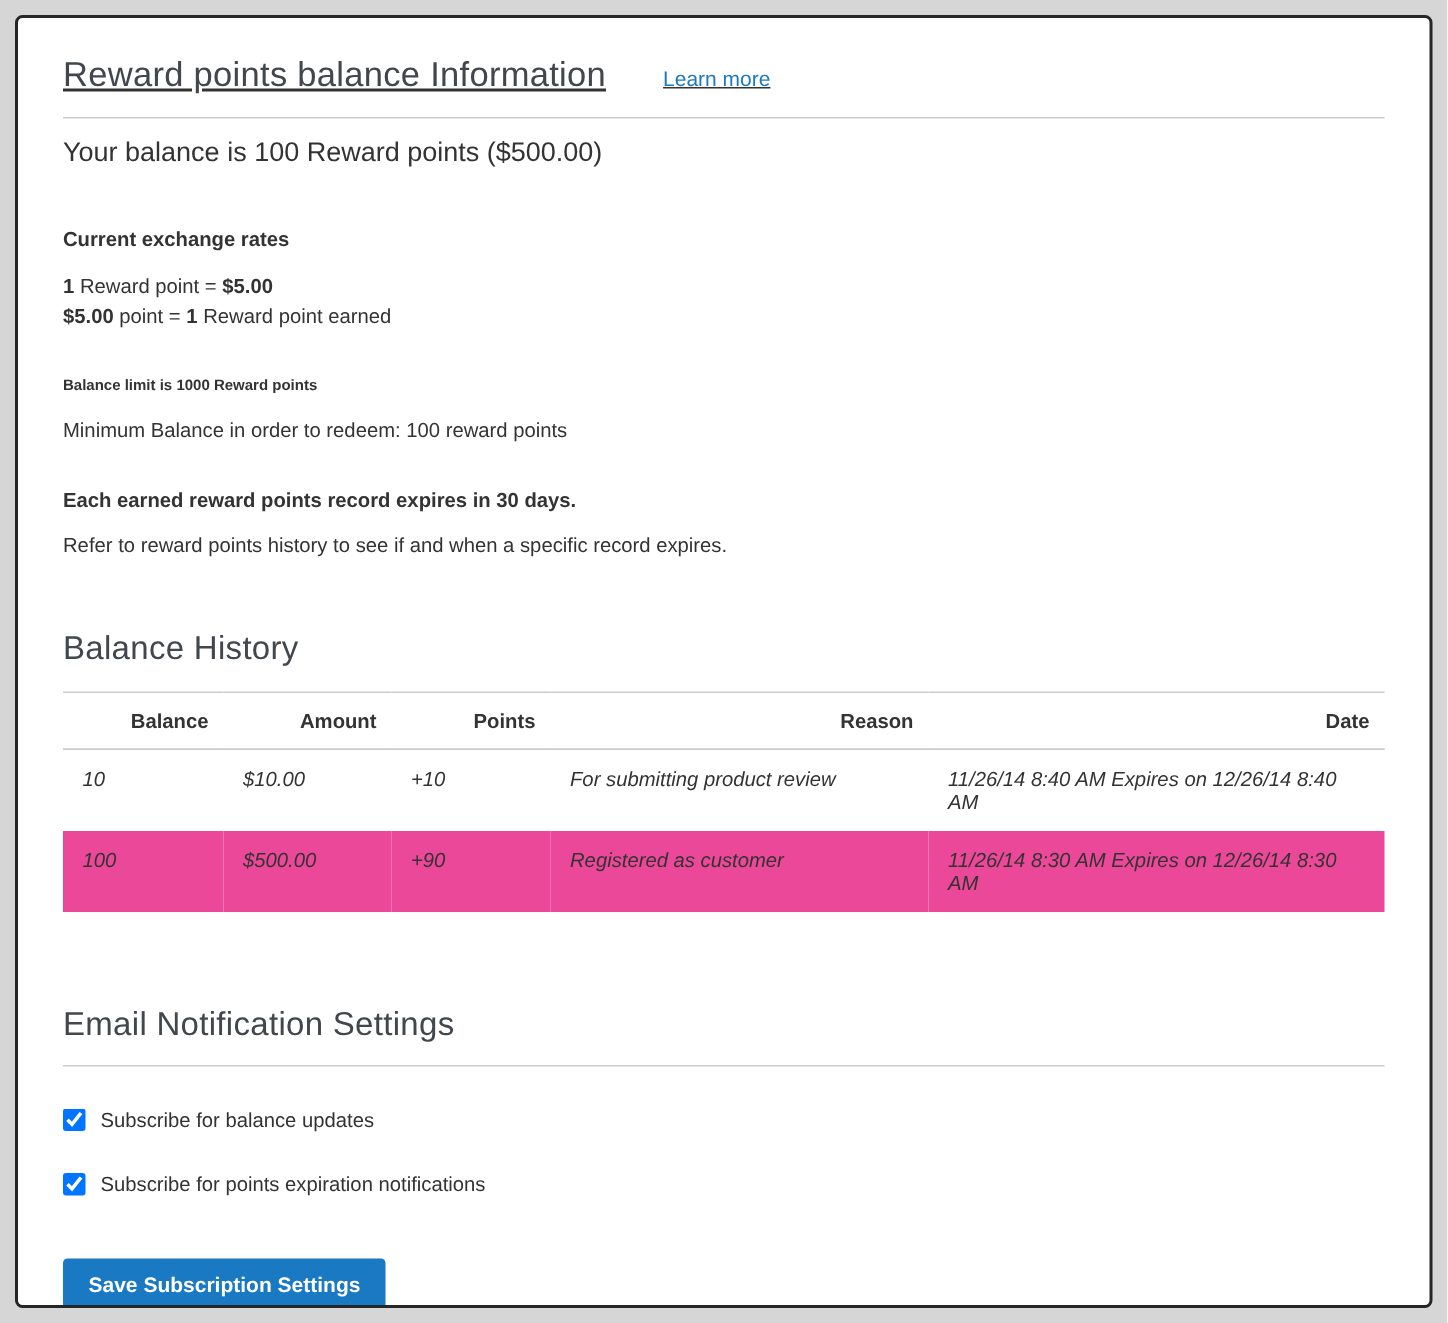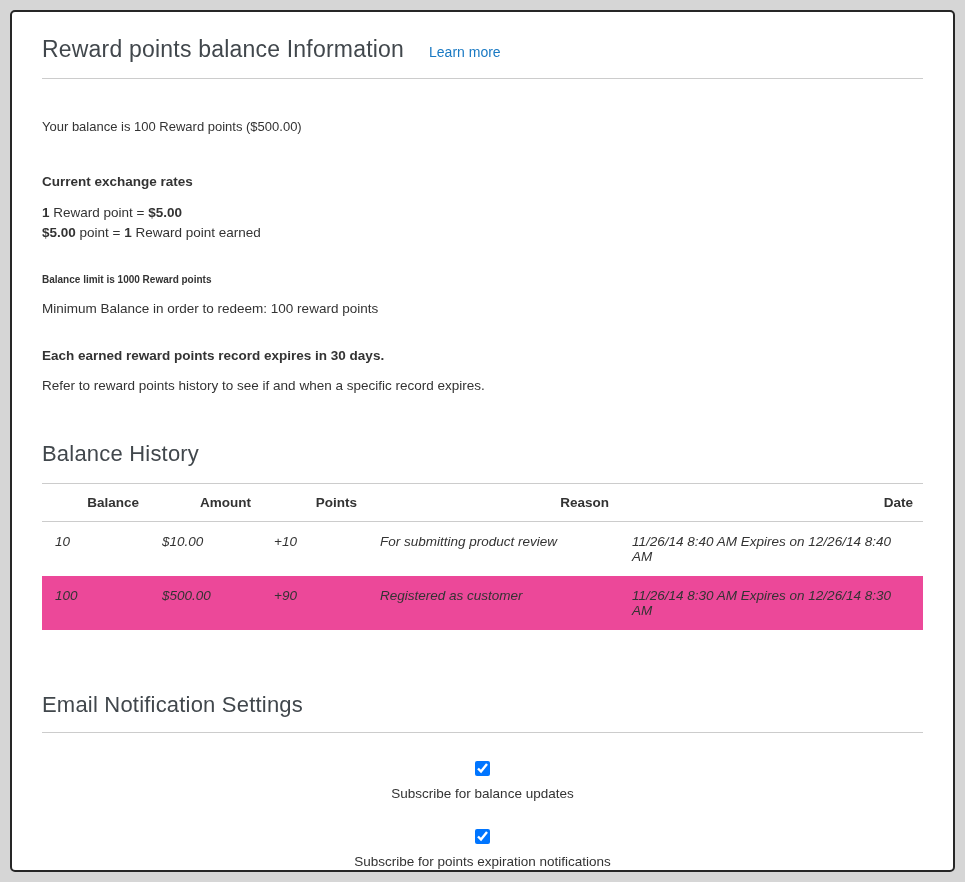--- a/index.html
+++ b/index.html
@@ -21,41 +21,42 @@
     border: 2px solid #262626;
     border-radius: 5px;
     padding: 0 30px;
     overflow: hidden;
   }
 
   
   .page-header {
     display: flex;
     align-items: baseline;
-    gap: 25px;
+    gap: 38px;
     padding: 24px 0 15px 0;
     border-bottom: 1px solid #cccccc;
+    text-decoration: underline;
   }
   .page-title {
     font-size: 23px;
     font-weight: 300;
     color: #41474c;
     letter-spacing: 0.2px;
   }
   .learn-more {
     font-size: 14px;
     color: #1979c3;
     text-decoration: none;
     cursor: pointer;
   }
 
   
   .balance-summary {
-    margin-top: 40px;
-    font-size: 13px;
+    margin-top: 12px;
+    font-size: 18px;
     color: #333333;
   }
   .bold { font-weight: bold; }
 
   .exchange-heading { margin-top: 40px; font-weight: bold; font-size: 13.5px; }
   .exchange-rates  { margin-top: 14px; font-size: 13.5px; line-height: 1.45; }
 
   .limit-line   { margin-top: 32px; font-weight: bold; font-size: 10px; }
   .minimum-line { margin-top: 16px; font-size: 13.5px; }
 
@@ -101,21 +102,20 @@
     margin-top: 62px;
     padding-bottom: 14px;
     border-bottom: 1px solid #cccccc;
   }
   .checkbox-row {
     margin-top: 28px;
     display: flex;
     align-items: center;
     gap: 10px;
     font-size: 13.5px;
-    flex-direction: column;
   }
   .checkbox-row input[type="checkbox"] {
     width: 15px;
     height: 15px;
     margin: 0;
     cursor: pointer;
   }
   .save-button {
     margin-top: 42px;
     display: inline-block;

